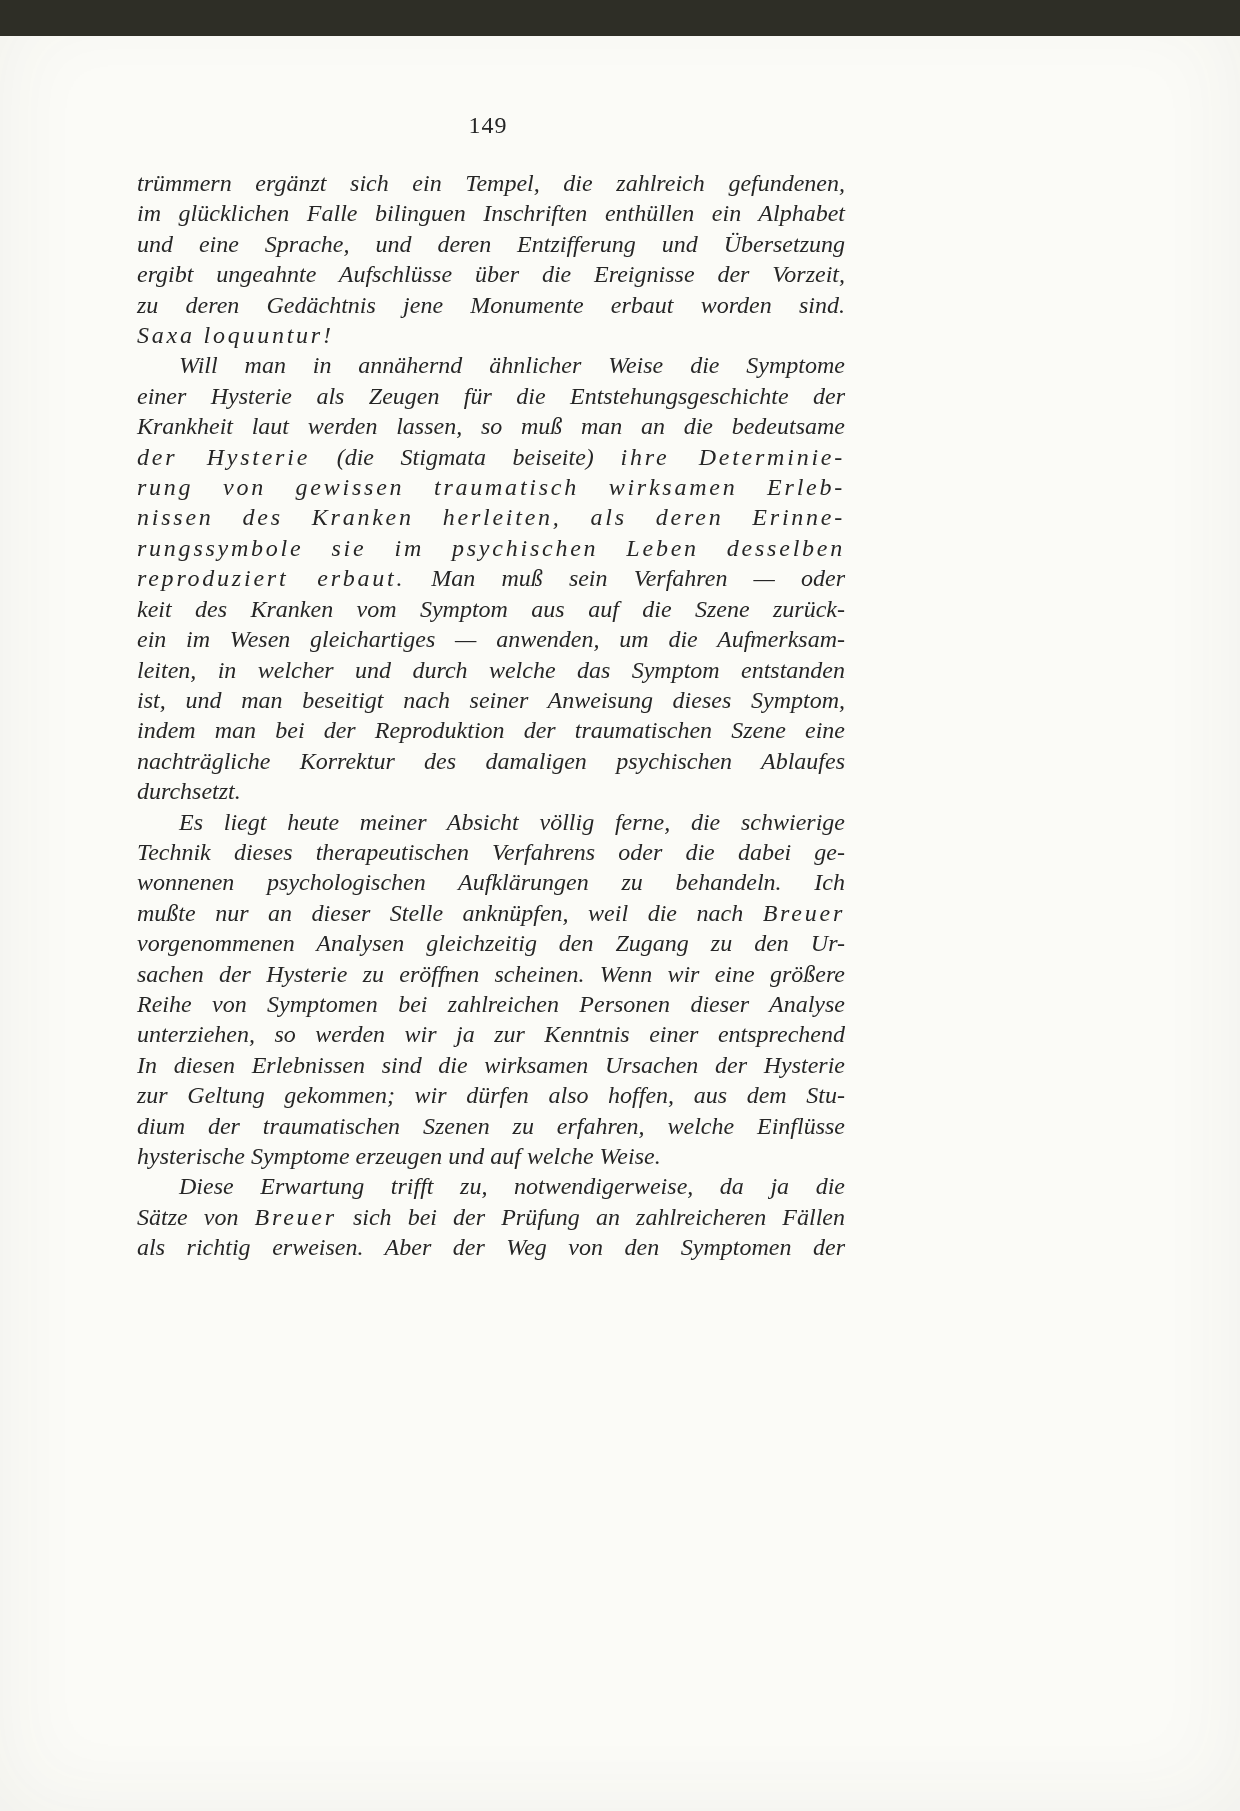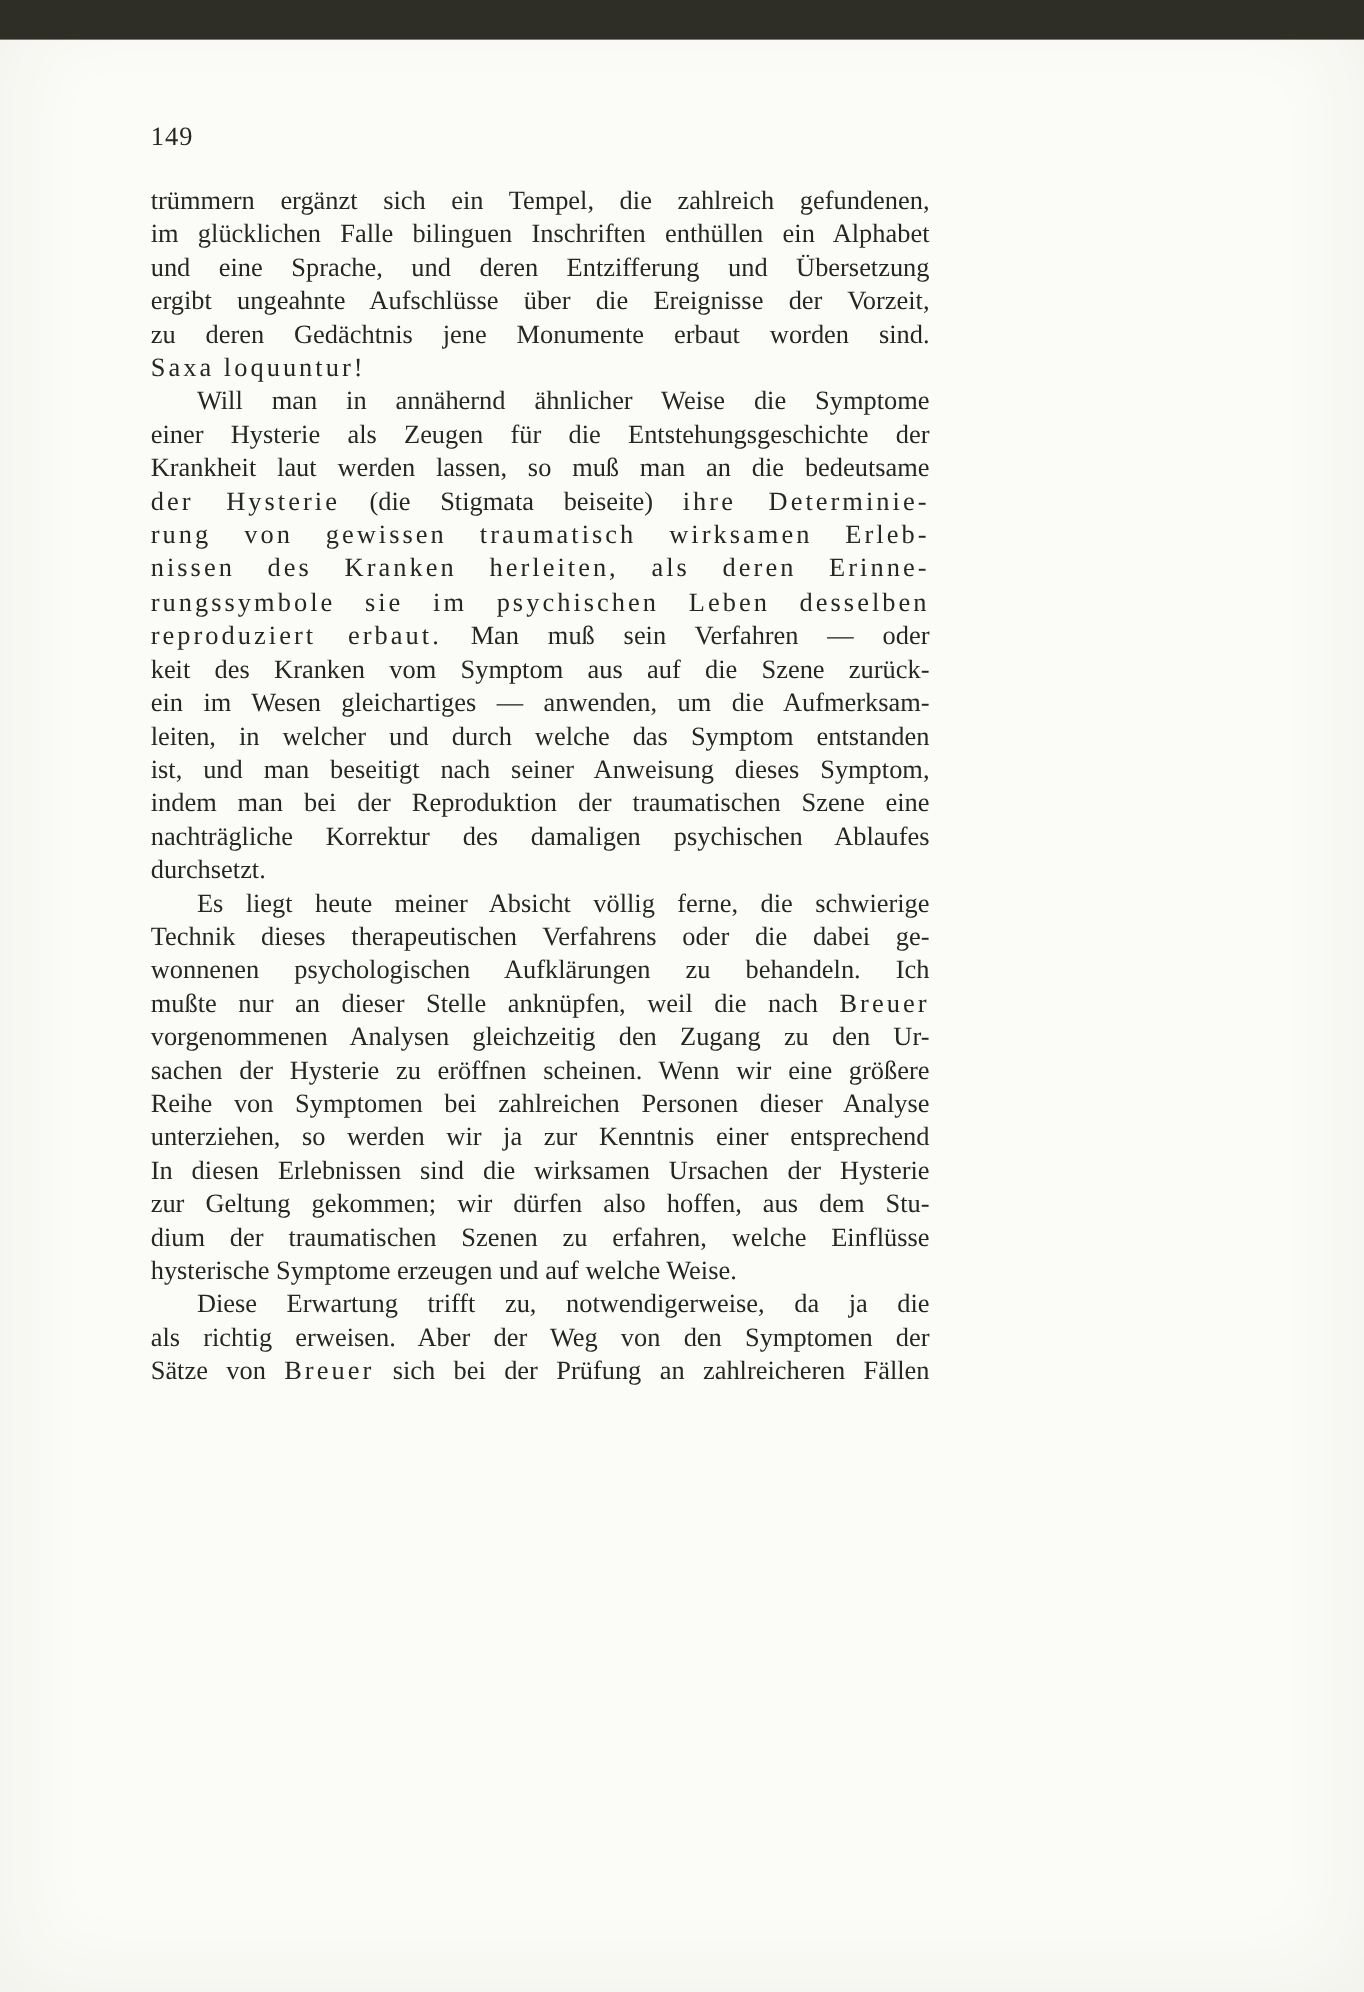--- a/index.html
+++ b/index.html
@@ -26,38 +26,39 @@
     top: 0; left: 0;
     width: 100%;
     height: 36px;
     background: var(--top-band);
   }
   .page-number {
     position: absolute;
     top: 112px;
     left: 137px;
     width: 708px;
-    text-align: left;
+    text-align: center;
     padding-right: 6px;
     font-size: 24px;
     color: var(--ink);
     letter-spacing: 1px;
   }
   .text-block {
     position: absolute;
     top: 168px;
     left: 137px;
     width: 708px;
     font-size: 24px;
     line-height: 30.4px;
     color: var(--ink);
   }
   .line {
     text-align: left;
     white-space: nowrap;
+    font-style: italic;
   }
   .line.just {
     white-space: normal;
     text-align: justify;
     text-align-last: justify;
   }
   .line.indent {
     text-indent: 42px;
   }
   .seg.spaced {
@@ -105,17 +106,17 @@
         <div class="line just"><span class="seg">sachen der Hysterie zu eröffnen scheinen. Wenn wir eine größere</span></div>
         <div class="line just"><span class="seg">Reihe von Symptomen bei zahlreichen Personen dieser Analyse</span></div>
         <div class="line just"><span class="seg">unterziehen, so werden wir ja zur Kenntnis einer entsprechend</span></div>
         <div class="line just"><span class="seg">In diesen Erlebnissen sind die wirksamen Ursachen der Hysterie</span></div>
         <div class="line just"><span class="seg">zur Geltung gekommen; wir dürfen also hoffen, aus dem Stu-</span></div>
         <div class="line just"><span class="seg">dium der traumatischen Szenen zu erfahren, welche Einflüsse</span></div>
         <div class="line"><span class="seg">hysterische Symptome erzeugen und auf welche Weise.</span></div>
       </div>
       <div class="paragraph">
         <div class="line just indent"><span class="seg">Diese Erwartung trifft zu, notwendigerweise, da ja die</span></div>
+        <div class="line just"><span class="seg">Sätze von </span><span class="seg spaced">Breuer</span><span class="seg"> sich bei der Prüfung an zahlreicheren Fällen</span></div>
         <div class="line just"><span class="seg">als richtig erweisen. Aber der Weg von den Symptomen der</span></div>
-        <div class="line just"><span class="seg">Sätze von </span><span class="seg spaced">Breuer</span><span class="seg"> sich bei der Prüfung an zahlreicheren Fällen</span></div>
       </div>
     </div>
 </div>
 
 </body></html>

